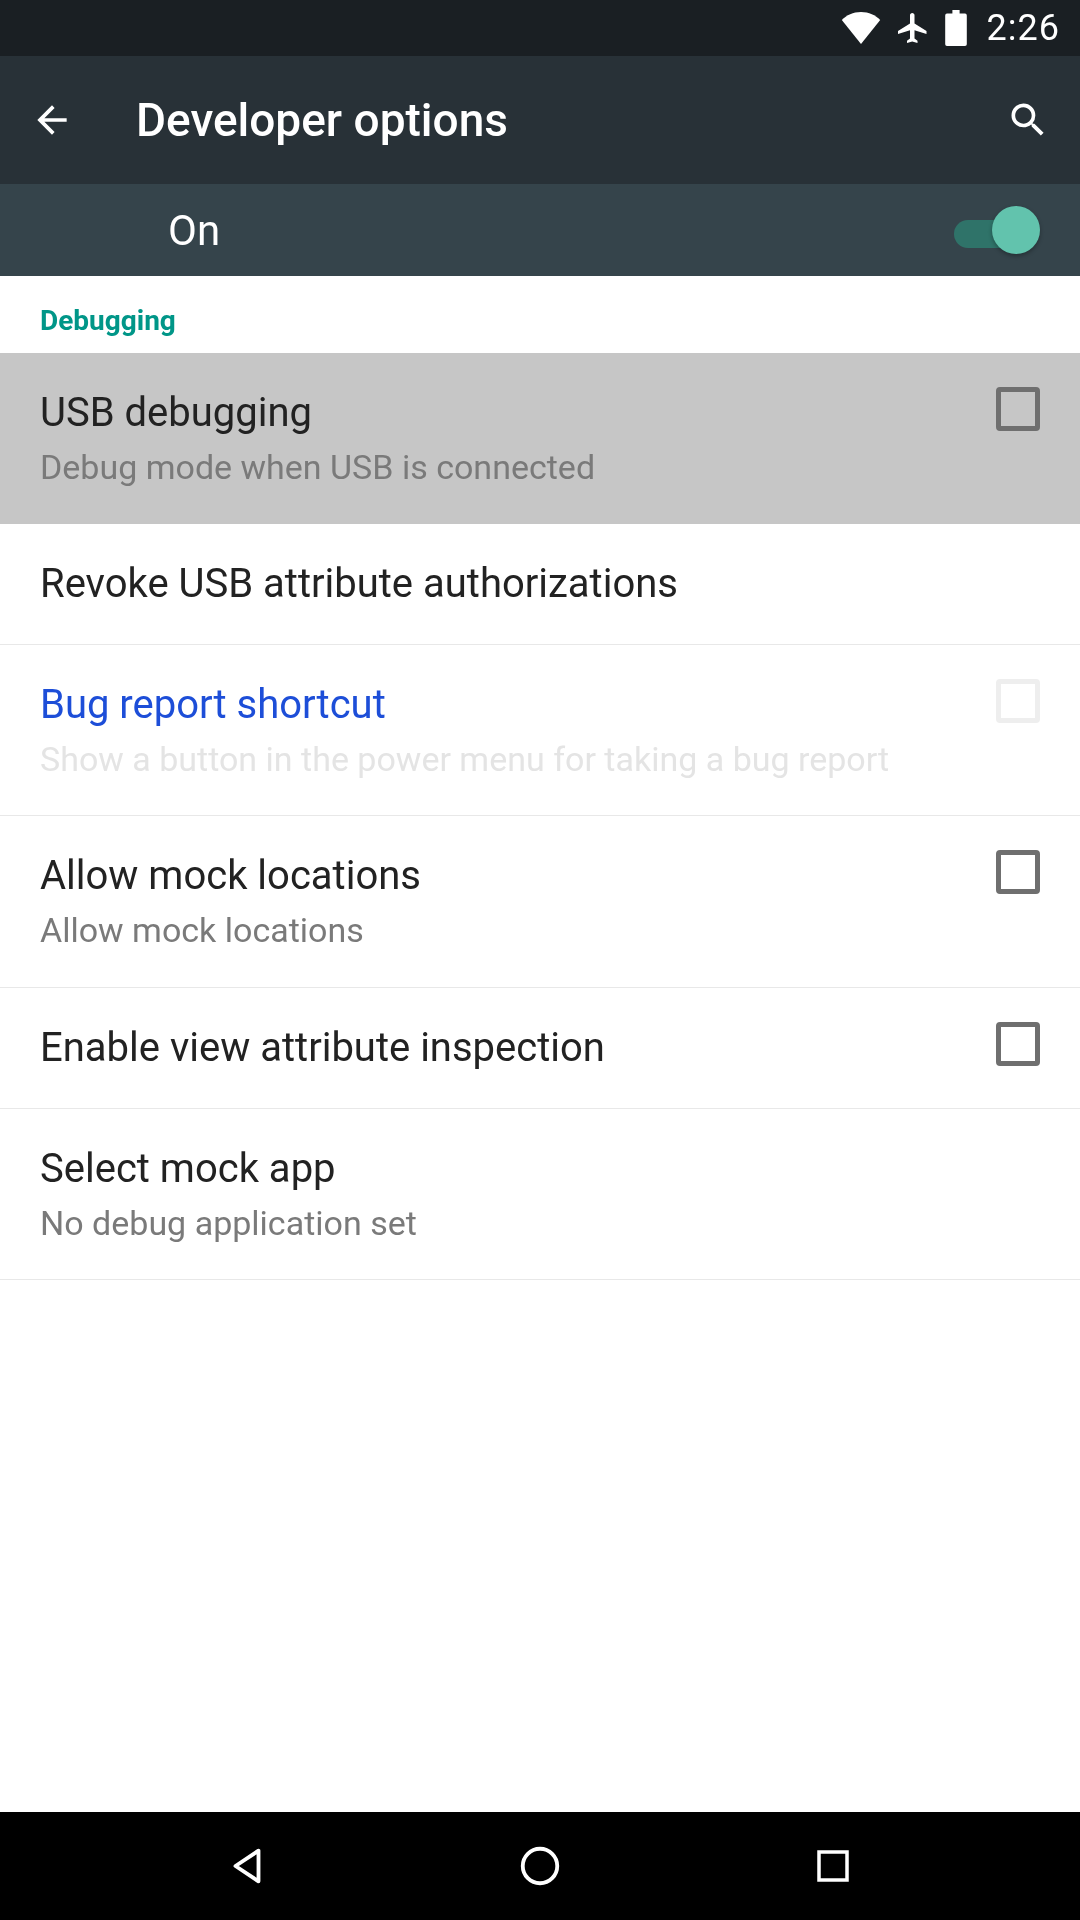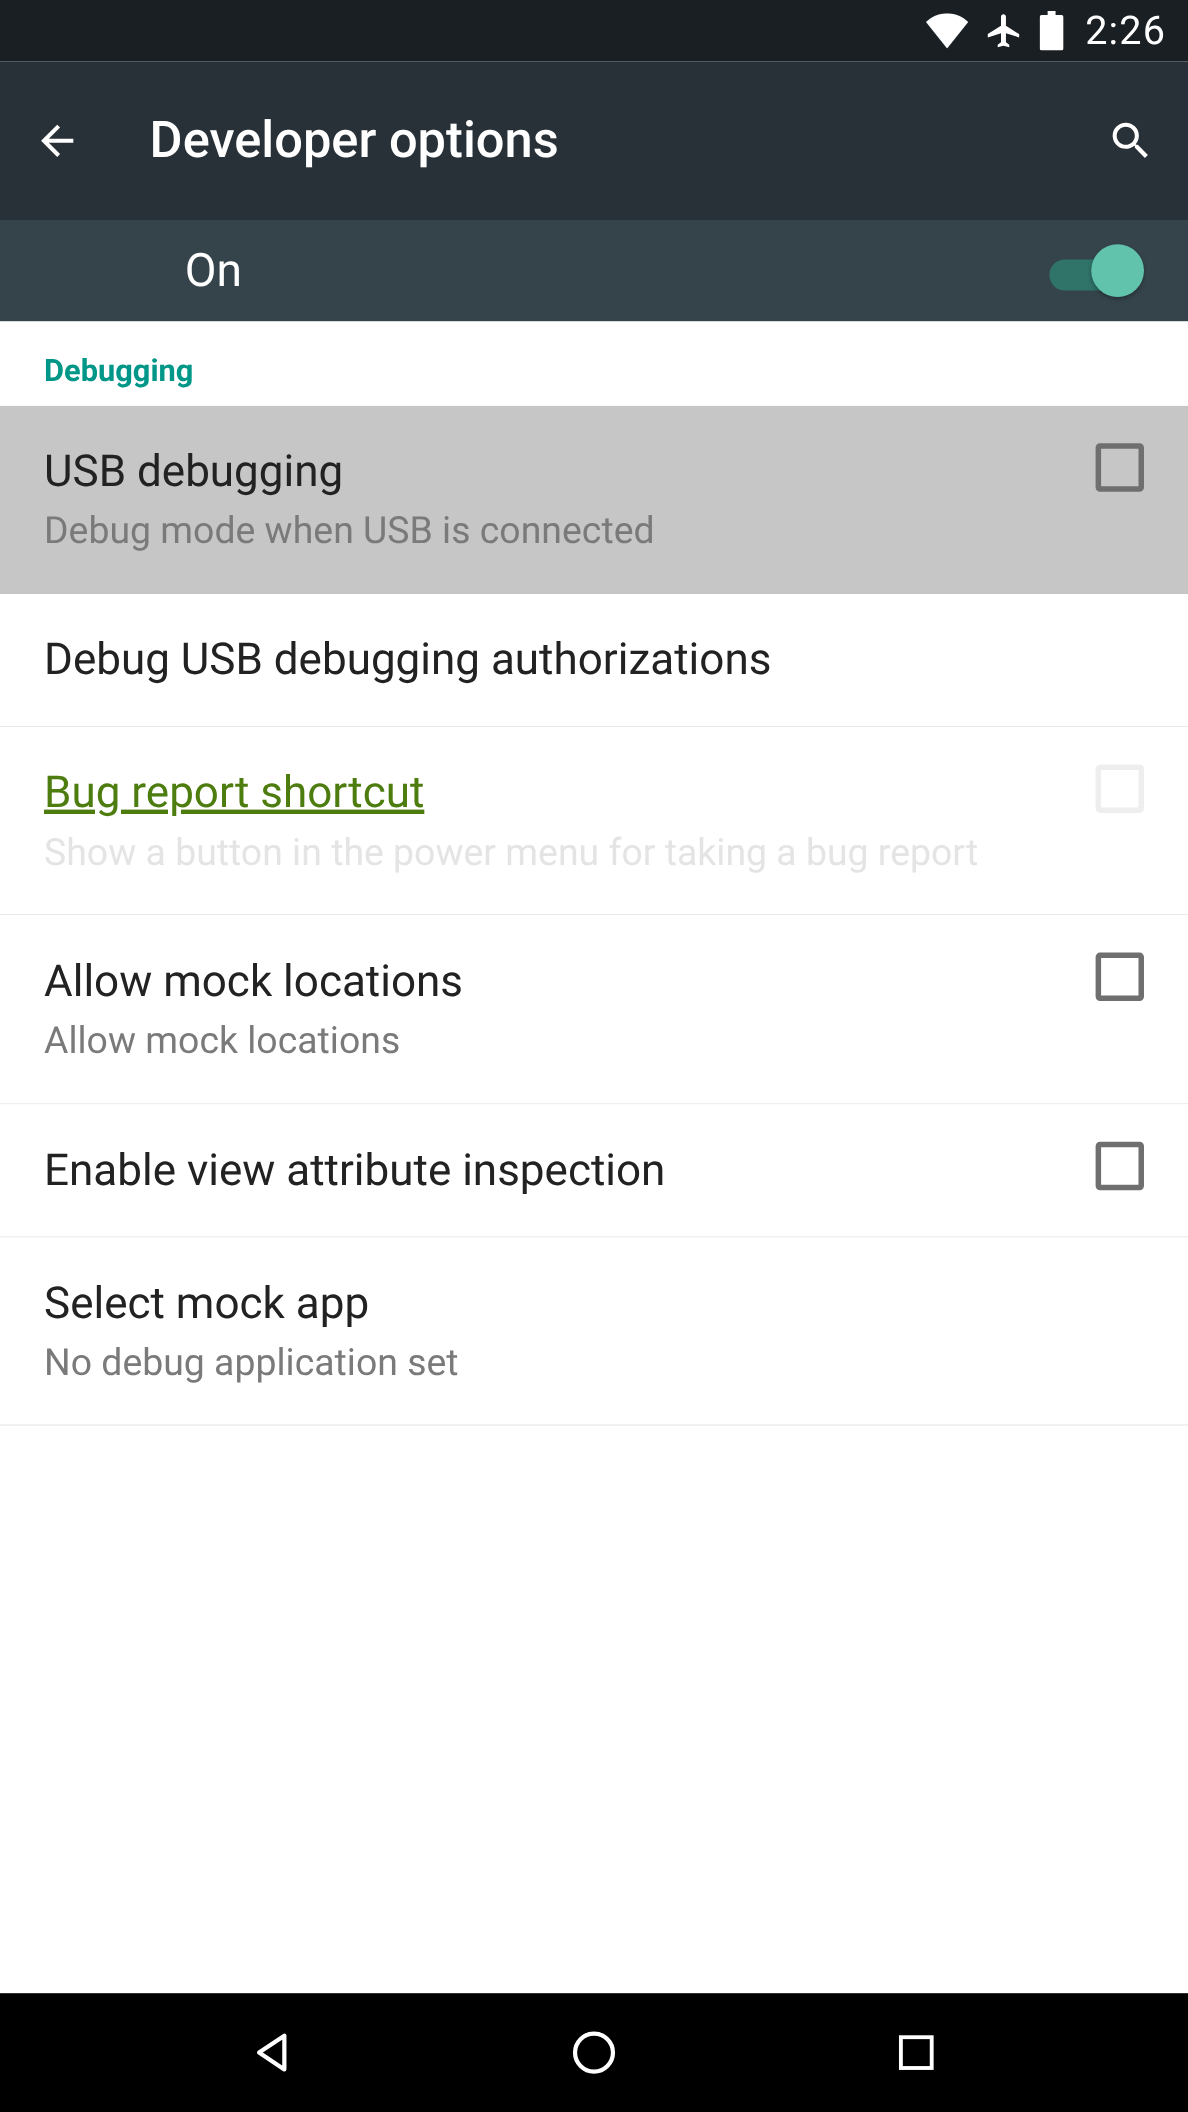--- a/index.html
+++ b/index.html
@@ -2,41 +2,41 @@
 <html><head>
 <meta charset="utf-8">
 <style>
   * { box-sizing: border-box; margin: 0; padding: 0; }
   html, body { width: 1080px; height: 1920px; font-family: Roboto, "Helvetica Neue", Arial, sans-serif; background: #fff; overflow: hidden; }
   
   .status-bar { height: 56px; background: #1a1f23; display: flex; align-items: center; justify-content: flex-end; padding: 0 20px; gap: 14px; }
   .status-bar .time { color: #fff; font-size: 36px; font-weight: 400; letter-spacing: 1px; margin-left: 6px; }
   .status-bar svg { display: block; }
   
-  .app-bar { height: 144px; background: #283137; display: flex; align-items: center; padding: 0 28px; }
+  .app-bar { height: 128px; background: #283137; display: flex; align-items: center; padding: 0 28px; }
   .app-bar .back { width: 48px; height: 48px; display: flex; align-items: center; justify-content: center; }
   .app-bar .title { color: #fff; font-size: 46px; font-weight: 500; margin-left: 60px; flex: 1; }
   .app-bar .search { width: 48px; height: 48px; display: flex; align-items: center; justify-content: center; }
   
   .master-toggle { height: 92px; background: #35444b; display: flex; align-items: center; padding: 0 40px 0 168px; }
   .master-toggle .label { color: #fff; font-size: 42px; font-weight: 400; flex: 1; }
   
   .switch { width: 86px; height: 48px; position: relative; }
   .switch .track { position: absolute; top: 14px; left: 0; width: 72px; height: 28px; border-radius: 14px; background: #2f7369; }
   .switch .thumb { position: absolute; top: 0; right: 0; width: 48px; height: 48px; border-radius: 50%; background: #62c3ad; box-shadow: 0 2px 4px rgba(0,0,0,.3); }
   
   .section-header { padding: 28px 40px 16px; }
   .section-header .text { color: #009688; font-size: 28px; font-weight: 700; }
   
   .item { display: flex; padding: 34px 40px; border-bottom: 1px solid #e8e8e8; background: #fff; }
   .item.highlighted { background: #c6c6c6; border-bottom: 1px solid #c6c6c6; }
   .item .texts { flex: 1; padding-right: 20px; }
   .item .title { font-size: 40px; color: #222; line-height: 1.3; }
   .item .subtitle { font-size: 34px; color: #7a7a7a; margin-top: 6px; line-height: 1.3; }
-  .item.disabled .title { color: #4d7c0f; text-decoration: underline; }
+  .item.disabled .title { color: #1d4ed8; }
   .item.disabled .subtitle { color: #e4e4e4; }
   
   .checkbox { width: 44px; height: 44px; border: 5px solid #6f6f6f; border-radius: 4px; flex: none; }
   .item.disabled .checkbox { border-color: #eee; }
   
   .nav-bar { position: absolute; bottom: 0; left: 0; right: 0; height: 108px; background: #000; display: flex; align-items: center; justify-content: space-around; padding: 0 100px; }
   .nav-bar .btn { width: 60px; height: 60px; display: flex; align-items: center; justify-content: center; }
 </style>
 </head>
 <body>
@@ -89,21 +89,21 @@
 <div class="item highlighted">
   <div class="texts">
     <div class="title">USB debugging</div>
     <div class="subtitle">Debug mode when USB is connected</div>
   </div>
   <div class="checkbox"></div>
 </div>
 
 <div class="item">
   <div class="texts">
-    <div class="title">Debug USB debugging authorizations</div>
+    <div class="title">Revoke USB attribute authorizations</div>
   </div>
 </div>
 
 <div class="item disabled">
   <div class="texts">
     <div class="title">Bug report shortcut</div>
     <div class="subtitle">Show a button in the power menu for taking a bug report</div>
   </div>
   <div class="checkbox"></div>
 </div>

